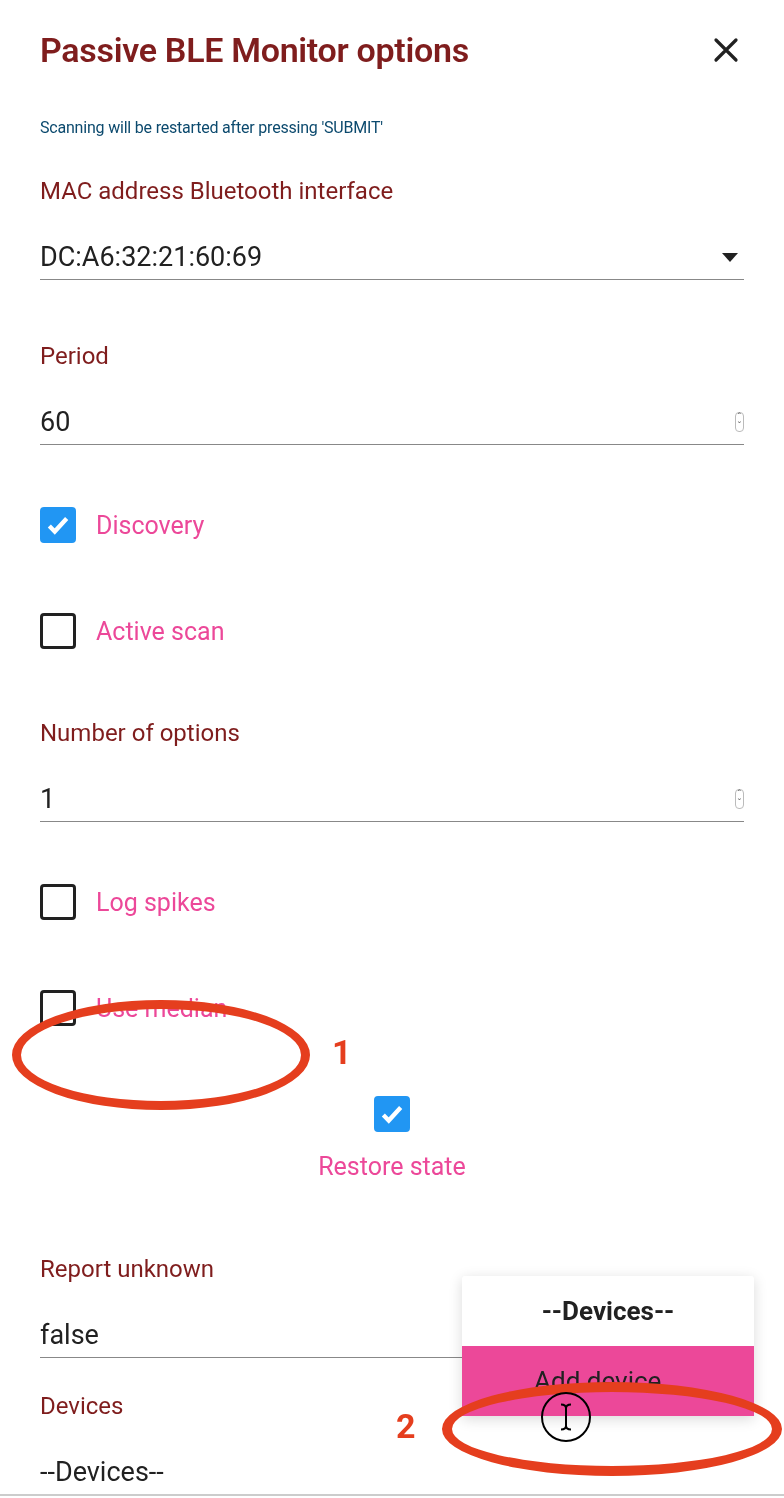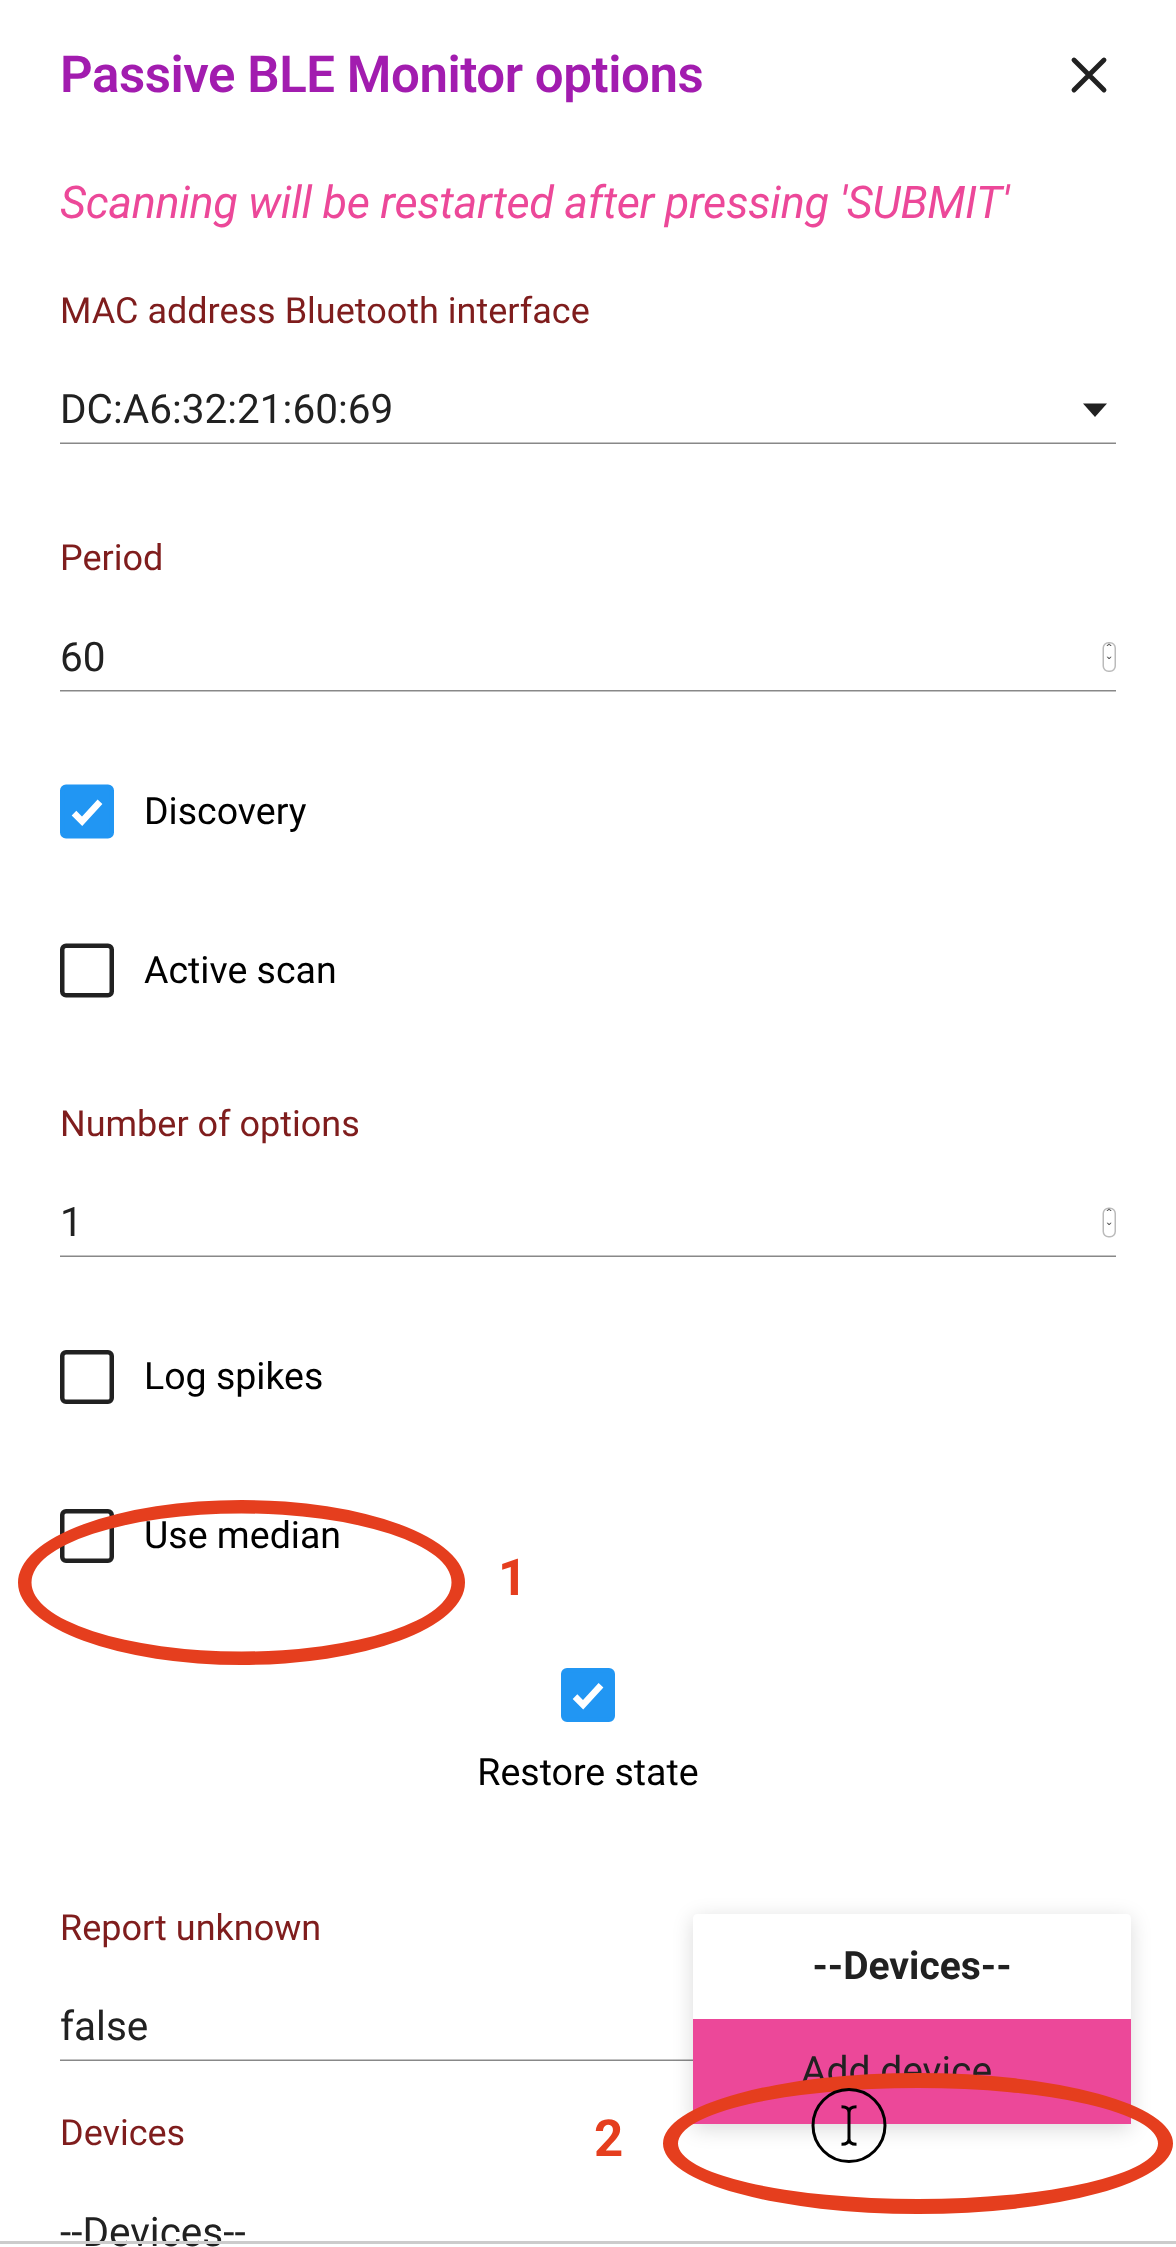--- a/index.html
+++ b/index.html
@@ -16,39 +16,38 @@
   }
   .header {
     display: flex;
     justify-content: space-between;
     align-items: center;
     margin-bottom: 48px;
   }
   .title {
     font-size: 34px;
     font-weight: 600;
-    color: #a21caf;
+    color: #7f1d1d;
     letter-spacing: -0.3px;
   }
   .close-btn {
     width: 36px;
     height: 36px;
     display: flex;
     align-items: center;
     justify-content: center;
     cursor: pointer;
     color: #212121;
   }
   .close-btn svg { width: 30px; height: 30px; }
   .intro {
-    font-size: 30px;
-    color: #ec4899;
+    font-size: 16px;
+    color: #0c4a6e;
     margin-bottom: 40px;
     letter-spacing: -0.2px;
-    font-style: italic;
   }
   .form-field {
     margin-bottom: 62px;
   }
   .form-field.tight { margin-bottom: 34px; }
   .field-label {
     font-size: 24px;
     color: #7f1d1d;
     margin-bottom: 6px;
   }
@@ -102,21 +101,21 @@
     justify-content: center;
     cursor: pointer;
   }
   .checkbox.checked {
     background: #2196f3;
     border-color: #2196f3;
   }
   .checkbox.checked svg { width: 26px; height: 26px; stroke: #fff; stroke-width: 4; fill: none; }
   .checkbox-label {
     font-size: 25px;
-    color: #000000;
+    color: #ec4899;
   }
   
   .anno-ellipse-1 {
     position: absolute;
     left: 12px;
     top: 1000px;
     width: 298px;
     height: 110px;
     border: 9px solid #e53e1e;
     border-radius: 50%;

